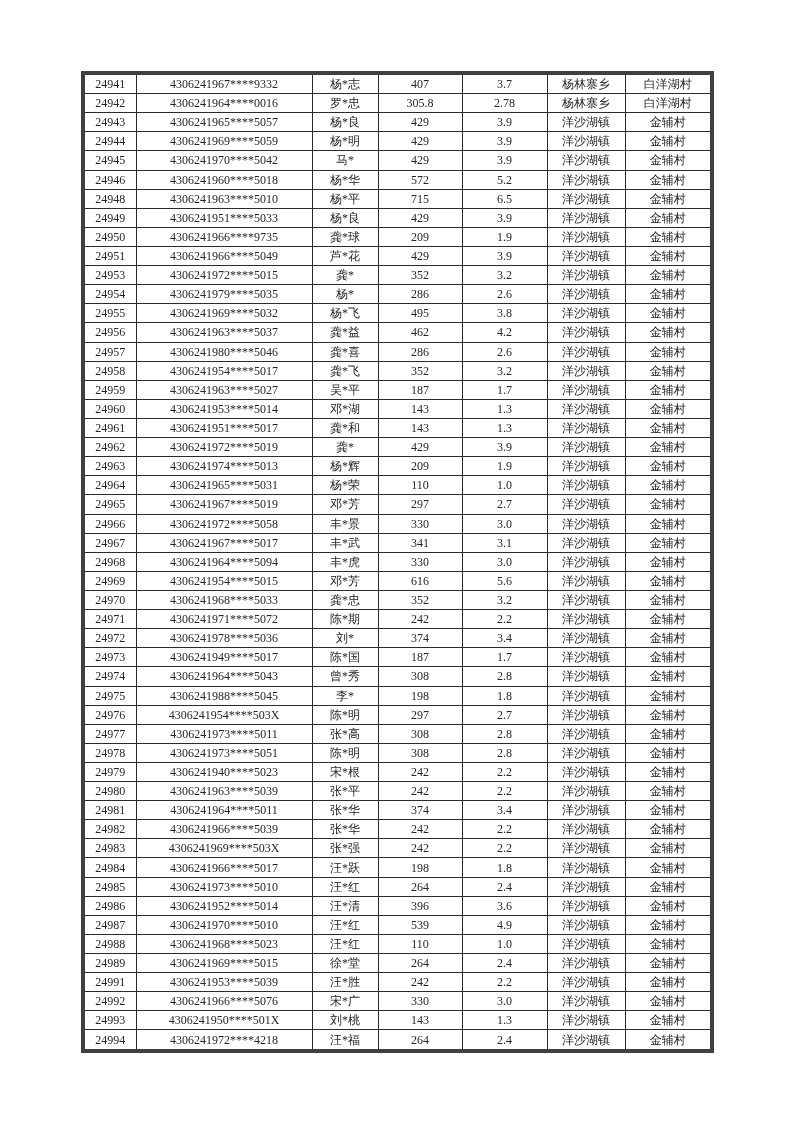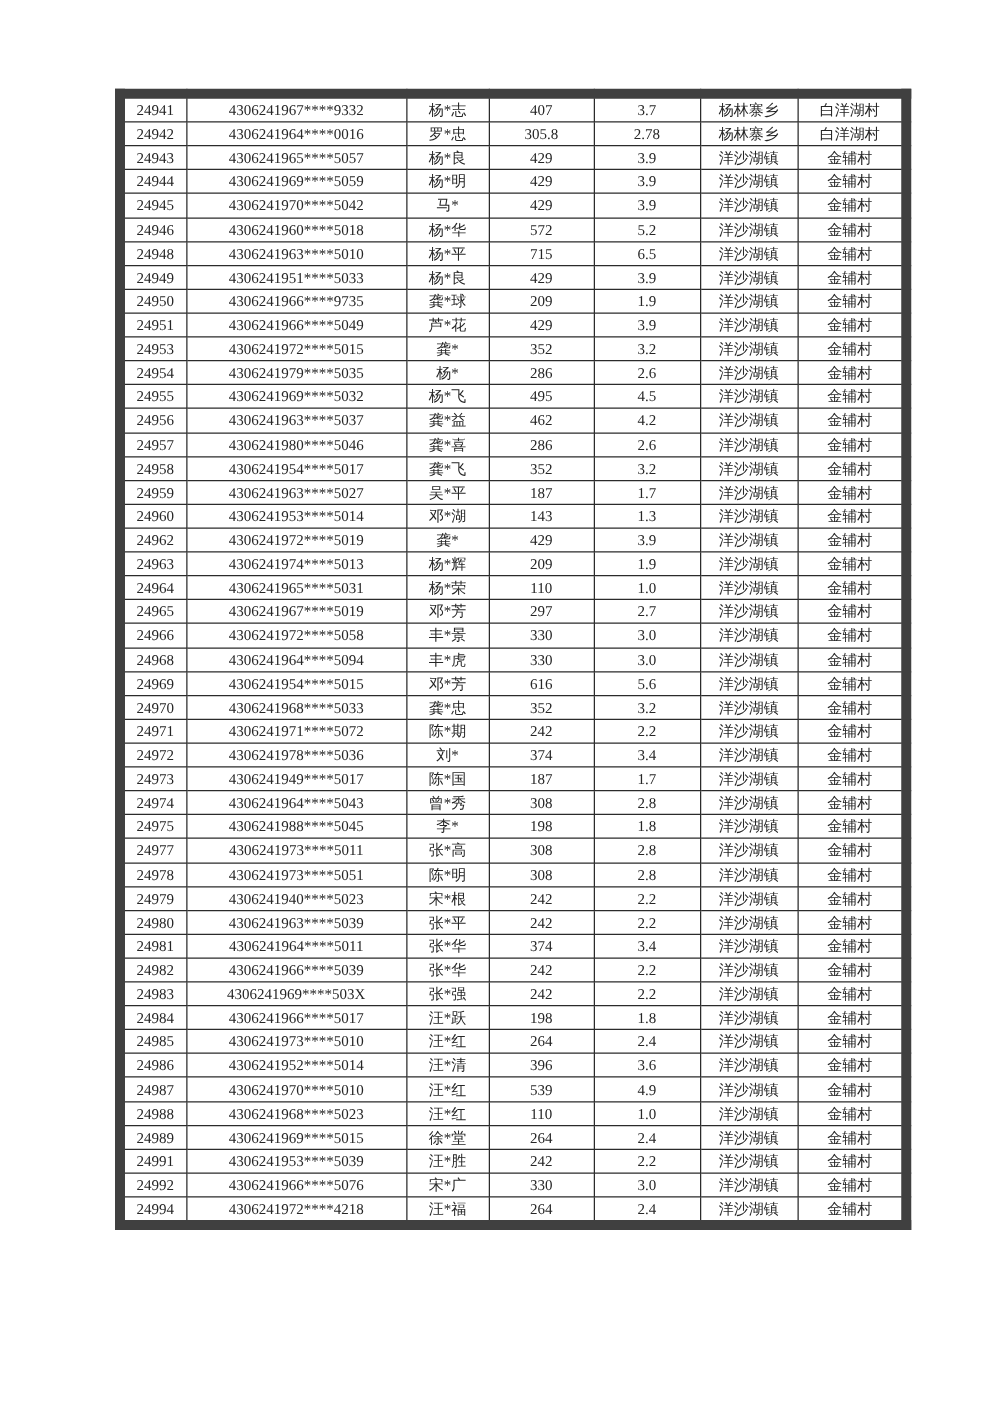--- a/index.html
+++ b/index.html
@@ -14,26 +14,26 @@
     font-family: "Liberation Serif", "DejaVu Serif", serif;
     overflow: hidden;
   }
   .page {
     position: absolute;
     inset: 0;
     background: #ffffff;
   }
   table.records {
     position: absolute;
-    left: 92px;
+    left: 81px;
     top: 71px;
     width: 629px;
     border-collapse: collapse;
     table-layout: fixed;
-    border: 8px solid #404040;
+    border: 4px solid #404040;
   }
   table.records td {
     border: 1px solid #2b2b2b;
     height: 18.11px;
     padding: 0;
     font-size: 12px;
     line-height: 1;
     color: #262626;
     text-align: center;
     vertical-align: middle;
@@ -162,21 +162,21 @@
           <td>286</td>
           <td>2.6</td>
           <td>洋沙湖镇</td>
           <td>金辅村</td>
         </tr>
         <tr>
           <td>24955</td>
           <td>4306241969****5032</td>
           <td>杨*飞</td>
           <td>495</td>
-          <td>4.5</td>
+          <td>3.8</td>
           <td>洋沙湖镇</td>
           <td>金辅村</td>
         </tr>
         <tr>
           <td>24956</td>
           <td>4306241963****5037</td>
           <td>龚*益</td>
           <td>462</td>
           <td>4.2</td>
           <td>洋沙湖镇</td>
@@ -212,20 +212,29 @@
         <tr>
           <td>24960</td>
           <td>4306241953****5014</td>
           <td>邓*湖</td>
           <td>143</td>
           <td>1.3</td>
           <td>洋沙湖镇</td>
           <td>金辅村</td>
         </tr>
         <tr>
+          <td>24961</td>
+          <td>4306241951****5017</td>
+          <td>龚*和</td>
+          <td>143</td>
+          <td>1.3</td>
+          <td>洋沙湖镇</td>
+          <td>金辅村</td>
+        </tr>
+        <tr>
           <td>24962</td>
           <td>4306241972****5019</td>
           <td>龚*</td>
           <td>429</td>
           <td>3.9</td>
           <td>洋沙湖镇</td>
           <td>金辅村</td>
         </tr>
         <tr>
           <td>24963</td>
@@ -257,20 +266,29 @@
         <tr>
           <td>24966</td>
           <td>4306241972****5058</td>
           <td>丰*景</td>
           <td>330</td>
           <td>3.0</td>
           <td>洋沙湖镇</td>
           <td>金辅村</td>
         </tr>
         <tr>
+          <td>24967</td>
+          <td>4306241967****5017</td>
+          <td>丰*武</td>
+          <td>341</td>
+          <td>3.1</td>
+          <td>洋沙湖镇</td>
+          <td>金辅村</td>
+        </tr>
+        <tr>
           <td>24968</td>
           <td>4306241964****5094</td>
           <td>丰*虎</td>
           <td>330</td>
           <td>3.0</td>
           <td>洋沙湖镇</td>
           <td>金辅村</td>
         </tr>
         <tr>
           <td>24969</td>
@@ -329,20 +347,29 @@
         <tr>
           <td>24975</td>
           <td>4306241988****5045</td>
           <td>李*</td>
           <td>198</td>
           <td>1.8</td>
           <td>洋沙湖镇</td>
           <td>金辅村</td>
         </tr>
         <tr>
+          <td>24976</td>
+          <td>4306241954****503X</td>
+          <td>陈*明</td>
+          <td>297</td>
+          <td>2.7</td>
+          <td>洋沙湖镇</td>
+          <td>金辅村</td>
+        </tr>
+        <tr>
           <td>24977</td>
           <td>4306241973****5011</td>
           <td>张*高</td>
           <td>308</td>
           <td>2.8</td>
           <td>洋沙湖镇</td>
           <td>金辅村</td>
         </tr>
         <tr>
           <td>24978</td>
@@ -464,20 +491,29 @@
         <tr>
           <td>24992</td>
           <td>4306241966****5076</td>
           <td>宋*广</td>
           <td>330</td>
           <td>3.0</td>
           <td>洋沙湖镇</td>
           <td>金辅村</td>
         </tr>
         <tr>
+          <td>24993</td>
+          <td>4306241950****501X</td>
+          <td>刘*桃</td>
+          <td>143</td>
+          <td>1.3</td>
+          <td>洋沙湖镇</td>
+          <td>金辅村</td>
+        </tr>
+        <tr>
           <td>24994</td>
           <td>4306241972****4218</td>
           <td>汪*福</td>
           <td>264</td>
           <td>2.4</td>
           <td>洋沙湖镇</td>
           <td>金辅村</td>
         </tr>
       </tbody>
   </table>

